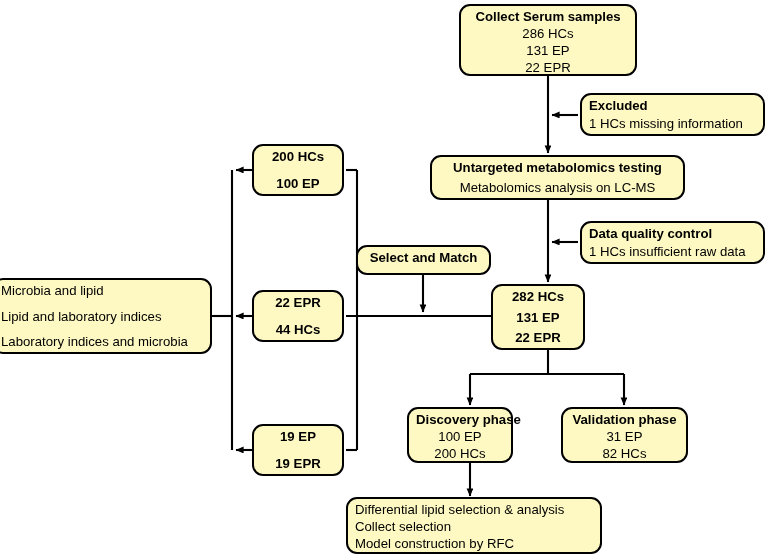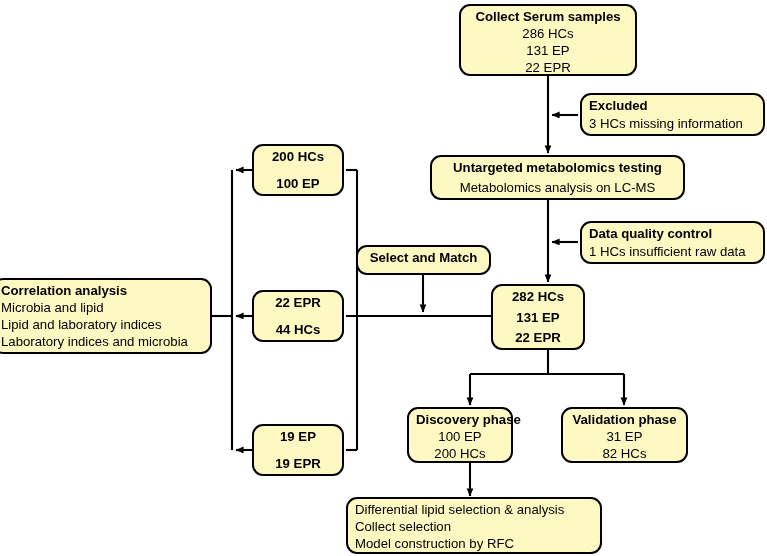--- a/index.html
+++ b/index.html
@@ -94,21 +94,21 @@
 
   <div class="node ctr" style="left:459px; top:4px; width:178px; height:72px;">
     <div class="ln b">Collect Serum samples</div>
     <div class="ln">286 HCs</div>
     <div class="ln">131 EP</div>
     <div class="ln">22  EPR</div>
   </div>
 
   <div class="node lft" style="left:580px; top:93px; width:185px; height:43px;">
     <div class="ln b">Excluded</div>
-    <div class="ln">3 HCs missing information</div>
+    <div class="ln">1 HCs missing information</div>
   </div>
 
   <div class="node ctr" style="left:430px; top:155px; width:255px; height:45px;">
     <div class="ln b">Untargeted metabolomics testing</div>
     <div class="ln">Metabolomics analysis on LC-MS</div>
   </div>
 
   <div class="node lft" style="left:580px; top:221px; width:185px; height:43px;">
     <div class="ln b">Data quality control</div>
     <div class="ln">1 HCs insufficient raw data</div>
@@ -133,21 +133,20 @@
     <div class="ln b">22 EPR</div>
     <div class="ln b">44 HCs</div>
   </div>
 
   <div class="node ctr" style="left:252px; top:424px; width:92px; height:52px;">
     <div class="ln b">19 EP</div>
     <div class="ln b">19 EPR</div>
   </div>
 
   <div class="node lft" style="left:-8px; top:278px; width:220px; height:76px;">
-    <div class="ln b">Correlation analysis</div>
     <div class="ln">Microbia and lipid</div>
     <div class="ln">Lipid and laboratory indices</div>
     <div class="ln">Laboratory indices and microbia</div>
   </div>
 
   <div class="node ctr" style="left:407px; top:407px; width:106px; height:56px;">
     <div class="ln b">Discovery phase</div>
     <div class="ln">100 EP</div>
     <div class="ln">200 HCs</div>
   </div>

